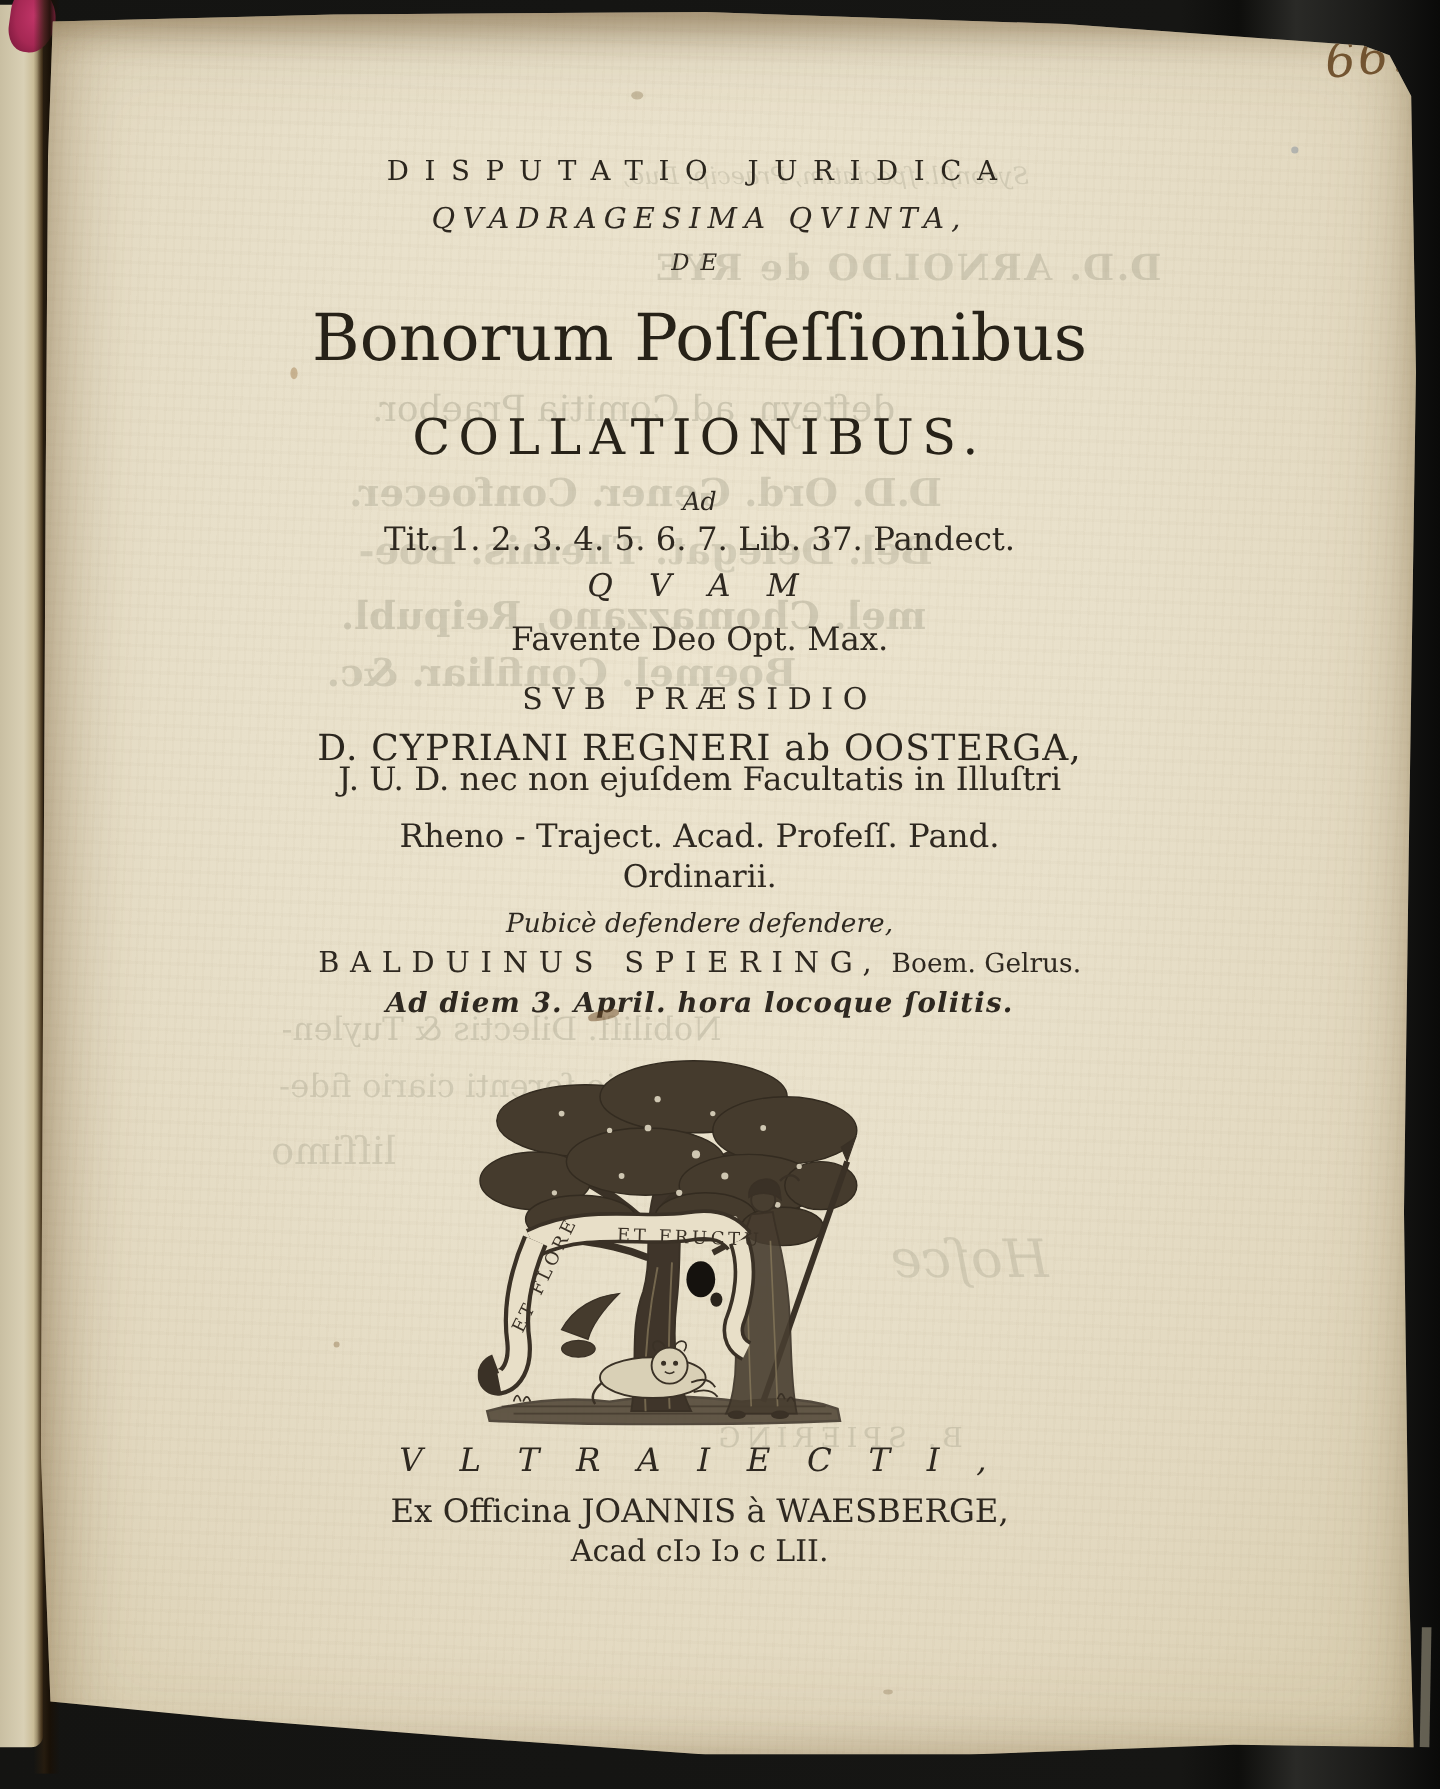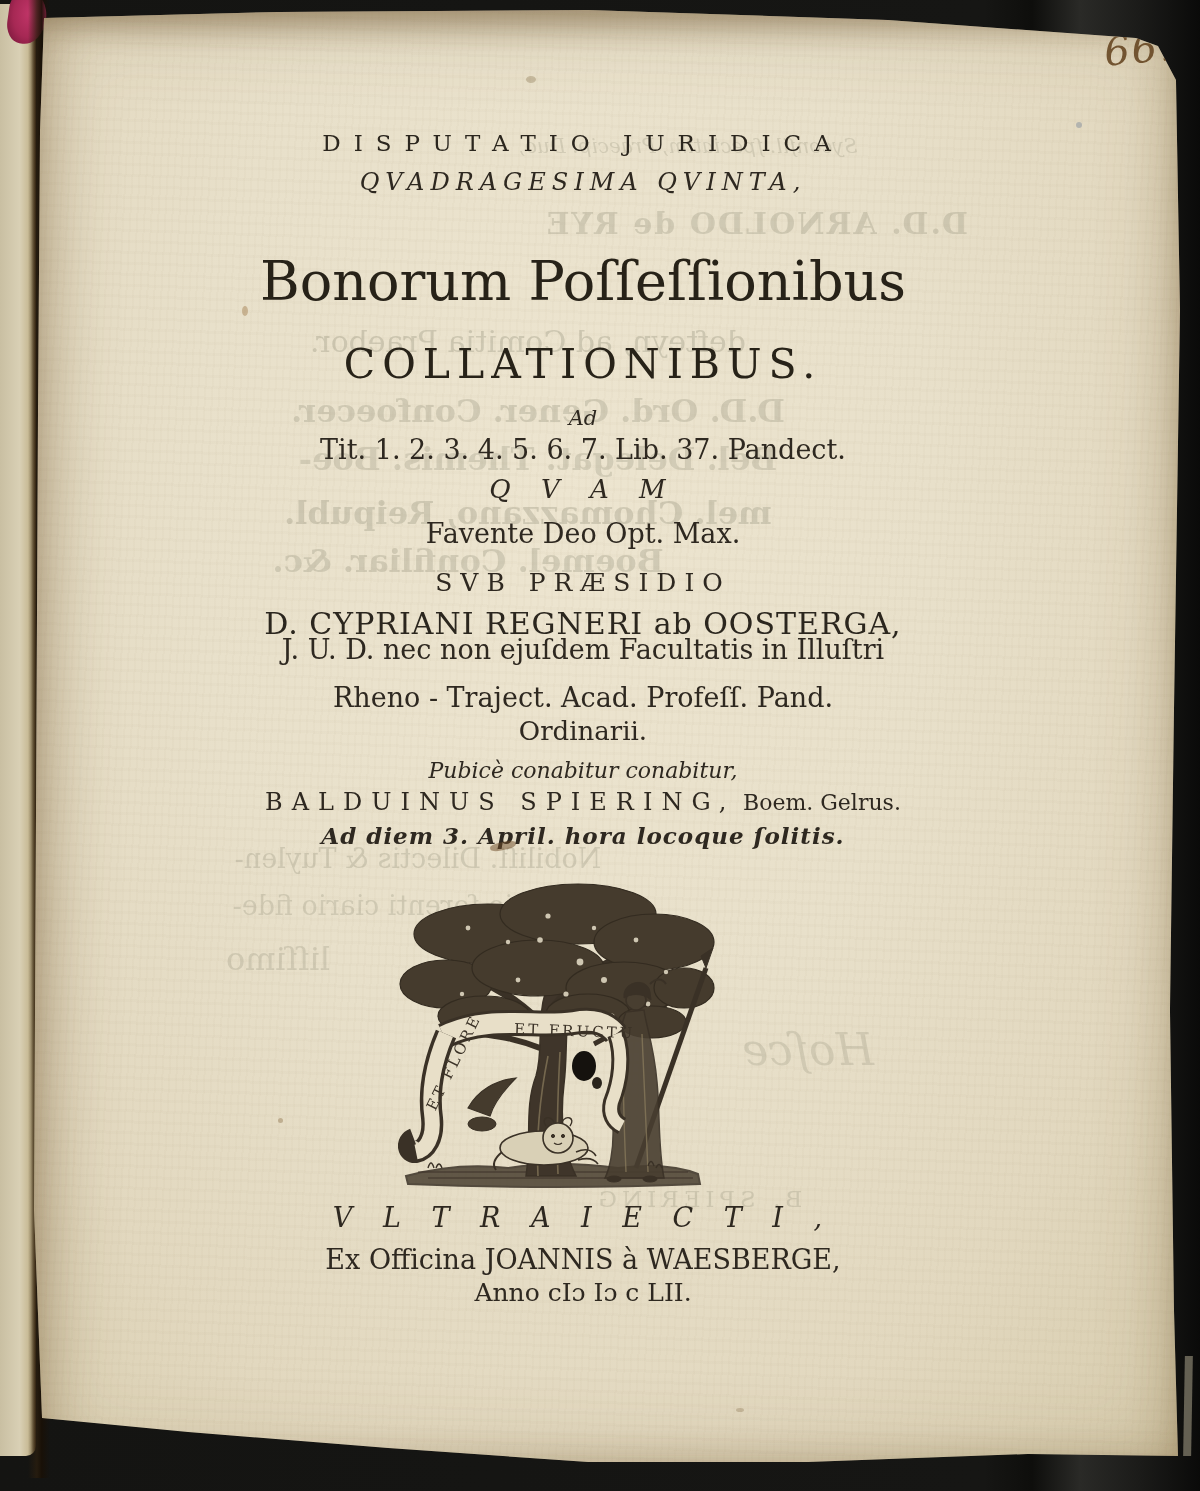--- a/index.html
+++ b/index.html
@@ -113,40 +113,41 @@
     <div class="ghost g9">ſis Judicio ſerenti ciario fide-</div>
     <div class="ghost g10">liſſimo</div>
     <div class="ghost g11">Hoſce</div>
     <div class="ghost g12">B. SPIERING</div>
 
     <div class="folio">66.</div>
 
     <div class="content">
       <div class="line l1">DISPUTATIO JURIDICA</div>
       <div class="line l2">QVADRAGESIMA QVINTA,</div>
+      <div class="line l3">DE</div>
       <div class="line l4">Bonorum Poſſeſſionibus</div>
       <div class="line l6">COLLATIONIBUS.</div>
       <div class="line l7">Ad</div>
       <div class="line l8">Tit. 1. 2. 3. 4. 5. 6. 7. Lib. 37. Pandect.</div>
       <div class="line l9">Q V A M</div>
       <div class="line l10">Favente Deo Opt. Max.</div>
       <div class="line l11">SVB PRÆSIDIO</div>
       <div class="line l12">D. CYPRIANI REGNERI ab OOSTERGA,</div>
       <div class="line l13">J. U. D.  nec non ejuſdem Facultatis in Illuſtri</div>
       <div class="line l14">Rheno - Traject. Acad. Profeſſ. Pand.</div>
       <div class="line l15">Ordinarii.</div>
-      <div class="line l16">Pubicè conabitur conabitur,</div>
+      <div class="line l16">Pubicè defendere defendere,</div>
       <div class="line l17">
         <span class="name-caps">BALDUINUS SPIERING,</span>
         <span class="origin">Boem. Gelrus.</span>
       </div>
       <div class="line l18">Ad diem 3. April. hora locoque ſolitis.</div>
       <div class="line l19">V L T R A I E C T I ,</div>
       <div class="line l20">Ex Officina JOANNIS à WAESBERGE,</div>
-      <div class="line l21">Anno cIɔ Iɔ c LII.</div>
+      <div class="line l21">Acad cIɔ Iɔ c LII.</div>
     </div>
 
     <svg class="device" viewBox="0 0 320 312">
       <g stroke="#3a3126" fill="none">
 
         <path d="M8,300 Q60,286 110,292 Q160,284 220,292 Q270,286 300,298 L302,308 Q160,314 10,308 Z" fill="#4a4031" stroke-width="2" opacity=".85"></path>
         <path d="M20,296 L290,296 M30,302 L295,302" stroke-width="1.4" opacity=".6"></path>
 
         <path d="M128,300 C134,262 126,232 138,200 C146,172 138,146 148,114 L174,112 C166,146 170,176 166,208 C161,250 168,280 178,300 Z" fill="#3f352a" stroke-width="1.5"></path>
         <path d="M140,300 C138,260 142,220 150,180 M160,298 C158,256 160,214 162,176" stroke="#8b7d5e" stroke-width="1.6" opacity=".7"></path>

